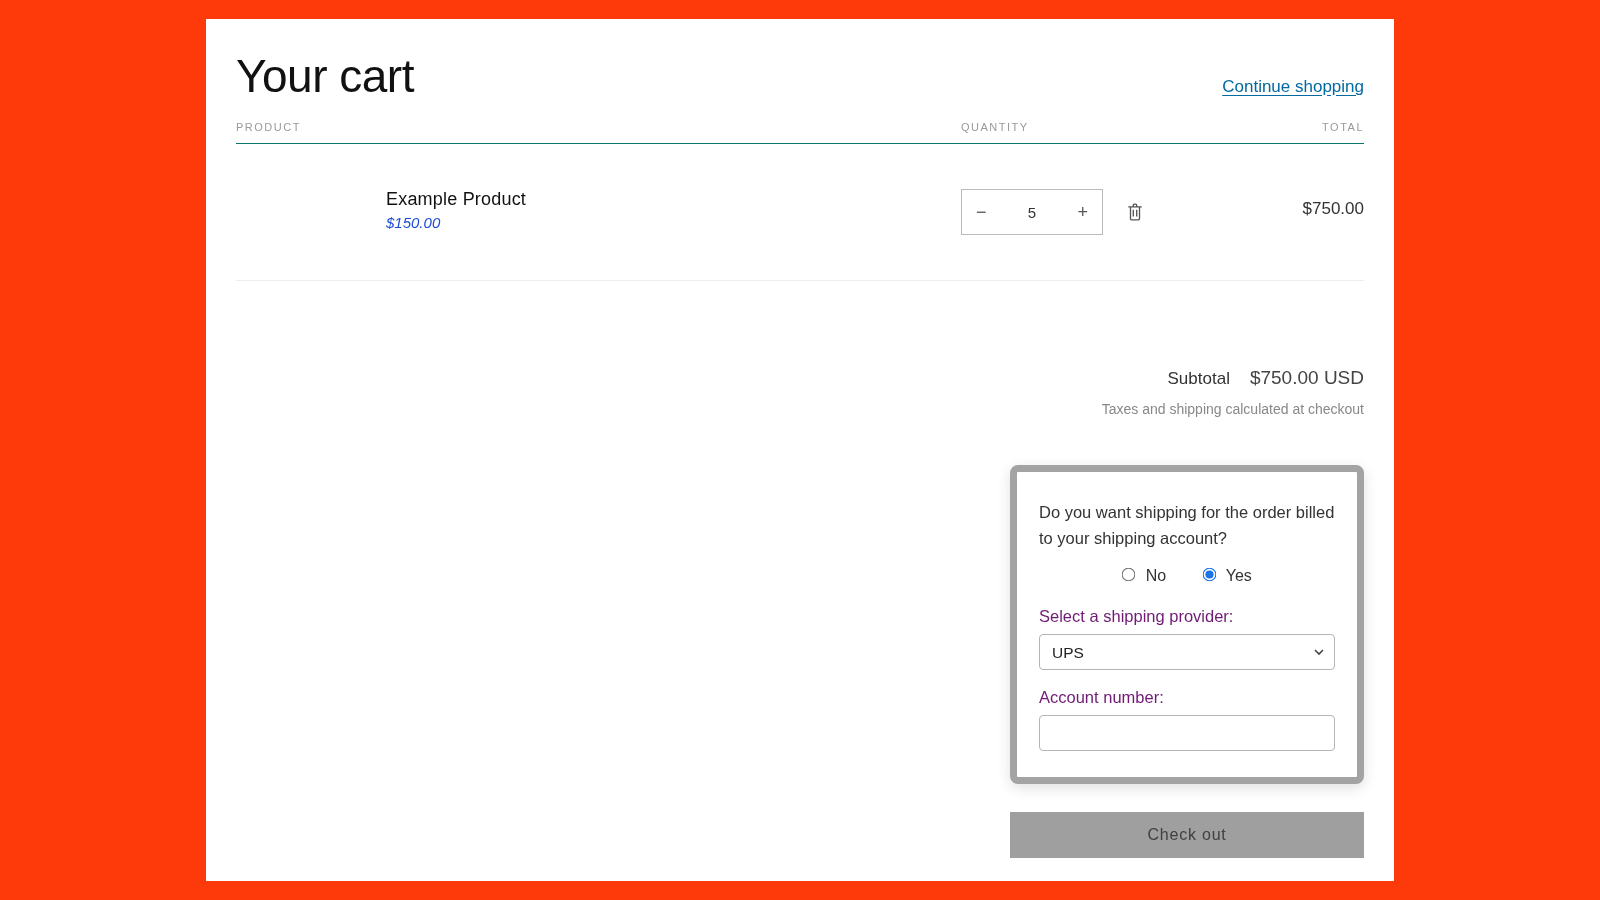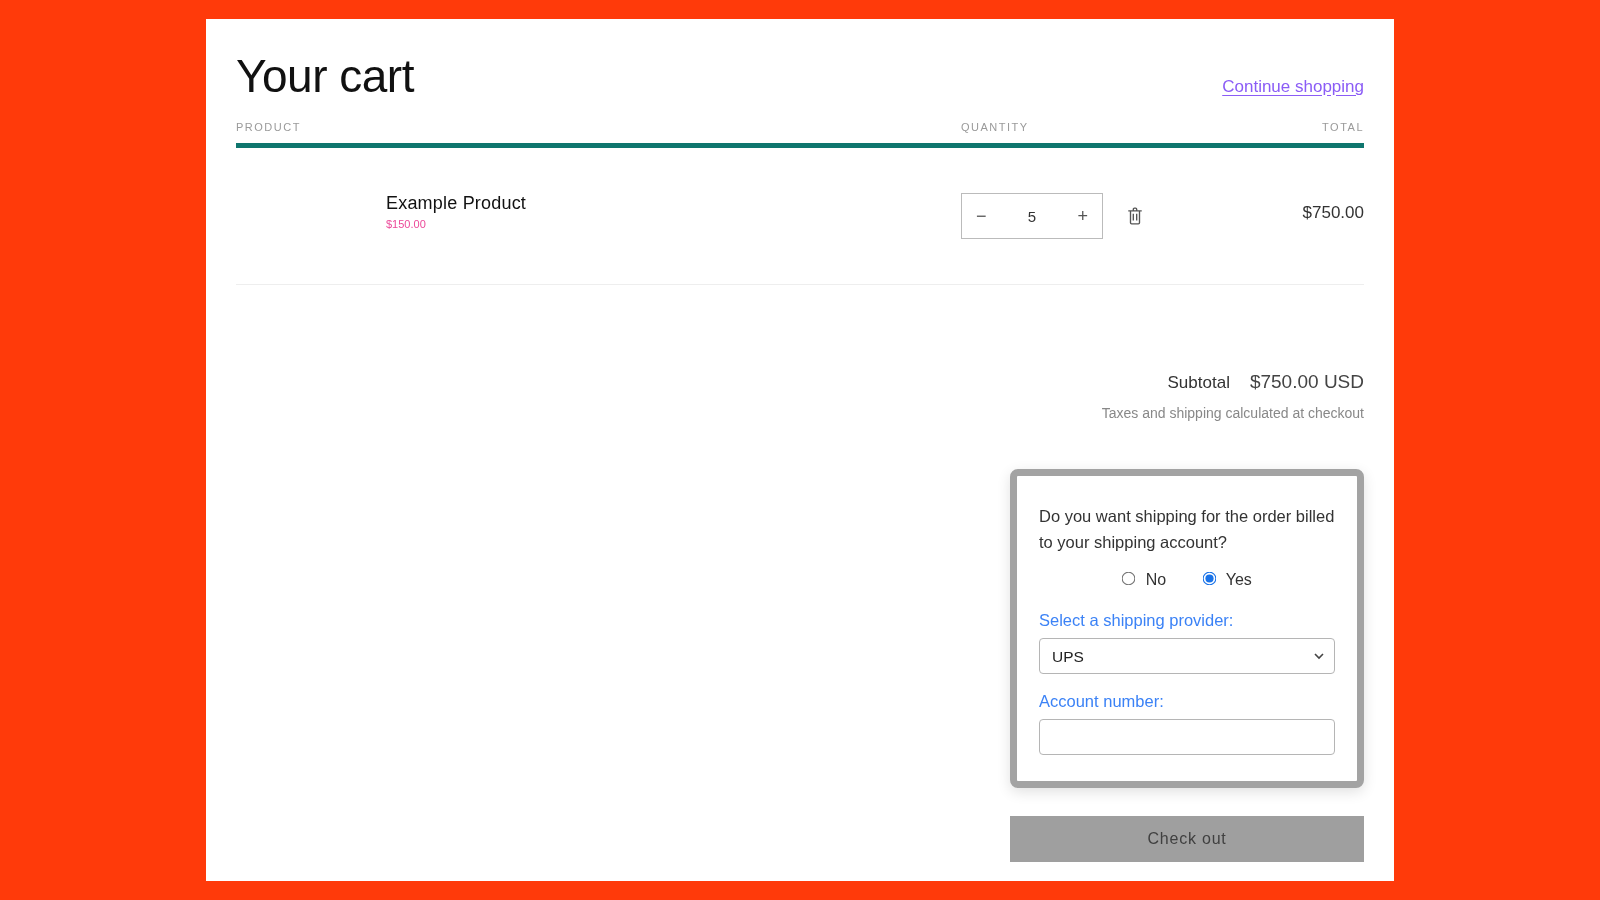--- a/index.html
+++ b/index.html
@@ -25,49 +25,49 @@
     margin-bottom: 18px;
   }
   .page-title {
     font-size: 46px;
     font-weight: 500;
     letter-spacing: -0.5px;
     color: #111;
   }
   .continue-link {
     font-size: 17px;
-    color: #8b5cf6;
+    color: #0369a1;
     text-decoration: underline;
     text-underline-offset: 3px;
     padding-bottom: 6px;
   }
   .col-headers {
     display: flex;
     font-size: 11px;
     letter-spacing: 1.5px;
     text-transform: uppercase;
     color: #9a9a9a;
-    border-bottom: 5px solid #0f766e;
+    border-bottom: 1px solid #0f766e;
     padding-bottom: 10px;
   }
   .col-product { flex: 0 0 725px; }
   .col-qty { flex: 0 0 210px; }
   .col-total { flex: 1; text-align: right; }
   .item-row {
     display: flex;
     align-items: flex-start;
     padding: 45px 0 45px 0;
     border-bottom: 1px solid #eee;
   }
   .item-product {
     flex: 0 0 725px;
     padding-left: 150px;
   }
   .product-name { font-size: 18px; color: #111; margin-bottom: 4px; letter-spacing: 0.2px;}
-  .product-price { font-size: 11px; color: #ec4899; }
+  .product-price { font-size: 15px; color: #1d4ed8; font-style: italic; }
   .item-controls {
     flex: 0 0 210px;
     display: flex;
     align-items: center;
     gap: 20px;
   }
   .qty-stepper {
     display: flex;
     align-items: center;
     border: 1px solid #bbb;
@@ -118,21 +118,21 @@
     border-radius: 8px;
     box-shadow: 0 4px 14px rgba(0,0,0,0.12);
     padding: 28px 22px 26px 22px;
     margin-bottom: 28px;
     background:#fff;
   }
   .shipping-q { font-size: 16.5px; color: #333; line-height: 1.55; margin-bottom: 16px; }
   .radio-row { text-align: center; margin-bottom: 22px; }
   .radio-opt { font-size: 16px; color: #333; margin: 0 16px; }
   .radio-opt input { margin-right: 6px; accent-color:#1a73e8; transform: scale(1.05); }
-  .field-label { font-size: 16.5px; color: #3b82f6; margin-bottom: 8px; display:block; }
+  .field-label { font-size: 16.5px; color: #701a75; margin-bottom: 8px; display:block; }
   .select-wrap { position: relative; margin-bottom: 18px; }
   .select {
     width: 100%; height: 36px; border: 1px solid #b5b5b5; border-radius: 4px;
     padding: 0 30px 0 12px; font-size: 15.5px; color: #222; background: #fff;
     appearance: none;
   }
   .chev {
     position: absolute; right: 10px; top: 50%; transform: translateY(-50%);
     pointer-events: none; color: #444;
   }

